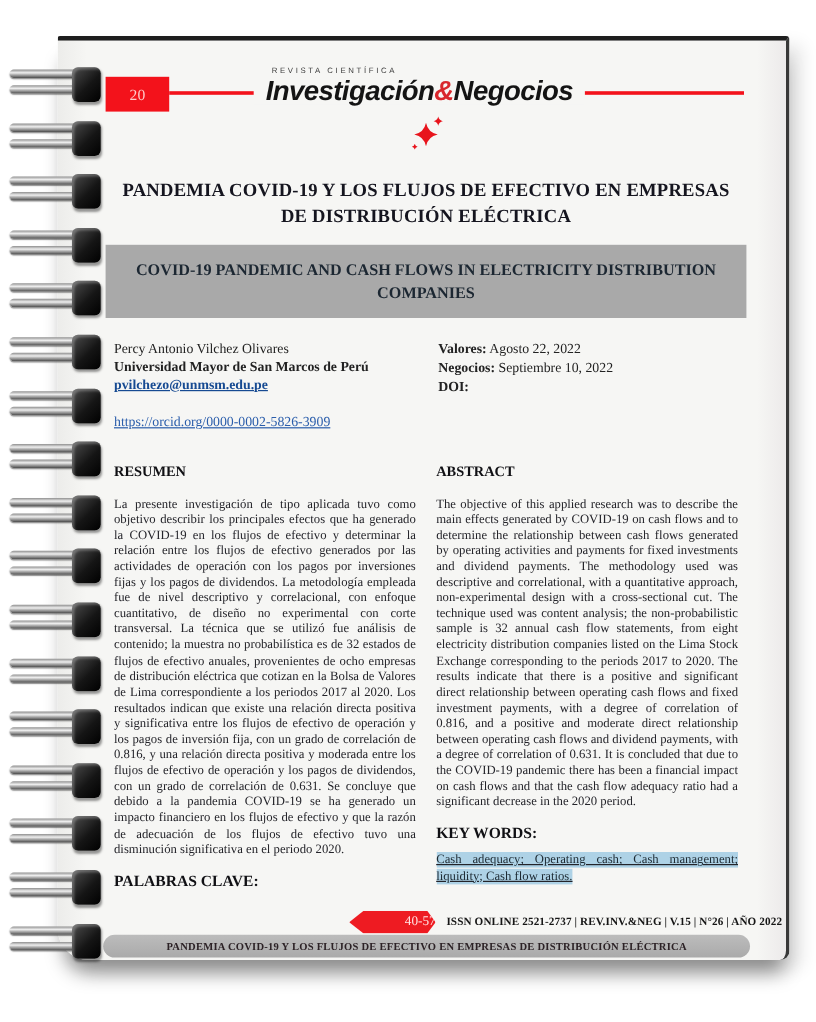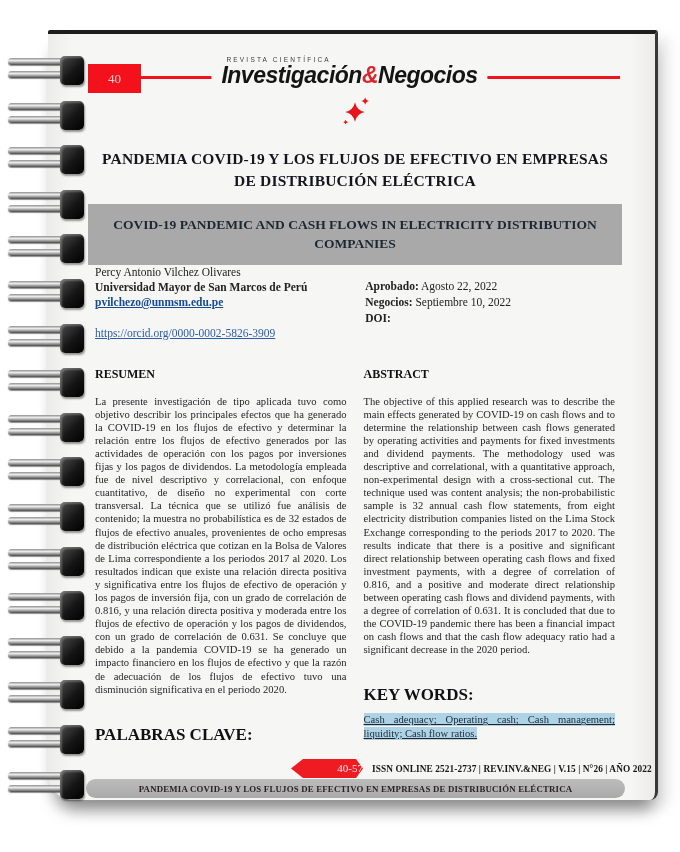--- a/index.html
+++ b/index.html
@@ -41,34 +41,34 @@
   .logo-line { font-family:"Liberation Sans", sans-serif; font-weight:bold; font-style:italic;
     font-size:23px; letter-spacing:-0.5px; color:#141414; line-height:1; }
   .logo-line .amp { color:#d8272c; }
   .sparkle { position:absolute; left:50%; top:60px; transform:translateX(-50%); z-index:2; }
 
   .title-es { margin-top:4px; text-align:center; font-weight:bold; font-size:15.5px;
     line-height:1.4; color:#15151f; letter-spacing:.2px; }
   .title-en-box { margin:13px -7px 0 -7px; background:#a9a9a9; padding:12px 10px; }
   .title-en { text-align:center; font-weight:bold; font-size:13.5px; line-height:1.35; color:#1c2732; }
 
-  .meta-row { display:flex; font-size:11.5px; color:#222; line-height:1.3;align-items:center; }
+  .meta-row { display:flex; margin-top:19px; font-size:11.5px; color:#222; line-height:1.3; }
   .author-col { flex:1.05; }
   .dates-col  { flex:1; padding-left:8px; }
   .bold { font-weight:bold; }
   a.email { display:inline-block; font-weight:bold; color:#164a92; text-decoration:underline; cursor:pointer; }
   a.orcid { display:inline-block; margin-top:16px; color:#2a5dab; text-decoration:underline; cursor:pointer; }
   .dates-col div { margin-bottom:1px; }
 
   .columns { display:flex; gap:17px; margin-top:26px; }
   .col { flex:1; min-width:0; }
   .col h2 { font-size:12px; font-weight:bold; color:#101014; margin-bottom:13px; }
   .col p.body-text { font-size:10.6px; line-height:13.1px; text-align:justify;
     color:#24242a; hyphens:auto; -webkit-hyphens:auto; }
-  .col h3 { font-size:17px; font-weight:bold; color:#101014; margin-top:29px; margin-bottom:2px; }
+  .col h3 { font-size:13px; font-weight:bold; color:#101014; margin-top:11px; margin-bottom:2px; }
   .col p.kw { font-size:10.6px; line-height:13.1px; text-align:justify; color:#24242a; }
   .col .kw-gap { margin-top:8px;text-decoration:underline; }
   mark.hl { background:#aed2e6; color:#1d2a33; padding:1px 0; }
 
   
   .footer-meta { position:absolute; left:243px; right:20px; bottom:22px;
     display:flex; align-items:center; gap:9px; }
   .pages-ribbon { position:relative; background:#ee1b22; color:#ffe3e3; font-size:11px;
     width:72px; height:19px; line-height:19px; text-align:right; flex:0 0 auto;
     clip-path:polygon(0 50%, 12px 0, calc(100% - 7px) 0, 100% 50%, calc(100% - 7px) 100%, 12px 100%); }
@@ -168,21 +168,21 @@
         <div class="coil" style="top: 737.6px;">
           <div class="wire w1"></div>
           <div class="wire w2"></div>
           <div class="anchor"></div>
         </div>
       </div>
 
     <div class="content">
 
       <div class="masthead">
-        <div class="page-badge">40</div>
+        <div class="page-badge">20</div>
         <div class="rule"></div>
         <div class="logo-wrap">
           <div class="kicker">REVISTA CIENTÍFICA</div>
           <div class="logo-line"><span>Investigación</span><span class="amp">&amp;</span><span>Negocios</span></div>
         </div>
         <div class="sparkle">
           <svg width="34" height="36" viewBox="0 0 40 40">
             <g fill="#e8141c">
               <path transform="translate(20,20) scale(1.15)" d="M0,-10 Q1.7,-1.7 10,0 Q1.7,1.7 0,10 Q-1.7,1.7 -10,0 Q-1.7,-1.7 0,-10 Z"></path>
               <path transform="translate(32,7) scale(0.45)" d="M0,-10 Q1.7,-1.7 10,0 Q1.7,1.7 0,10 Q-1.7,1.7 -10,0 Q-1.7,-1.7 0,-10 Z"></path>
@@ -199,21 +199,21 @@
       </div>
 
       <div class="meta-row">
         <div class="author-col">
           <div>Percy Antonio Vilchez Olivares</div>
           <div class="bold">Universidad Mayor de San Marcos de Perú</div>
           <a class="email">pvilchezo@unmsm.edu.pe</a><br>
           <a class="orcid">https://orcid.org/0000-0002-5826-3909</a>
         </div>
         <div class="dates-col">
-          <div><span class="bold">Aprobado:</span> <span>Agosto 22, 2022</span></div>
+          <div><span class="bold">Valores:</span> <span>Agosto 22, 2022</span></div>
           <div><span class="bold">Negocios:</span> <span>Septiembre 10, 2022</span></div>
           <div><span class="bold">DOI:</span></div>
         </div>
       </div>
 
       <div class="columns">
         <section class="col">
           <h2>RESUMEN</h2>
           <p class="body-text" lang="es">La presente investigación de tipo aplicada tuvo como objetivo describir los principales efectos que ha generado la COVID-19 en los flujos de efectivo y determinar la relación entre los flujos de efectivo generados por las actividades de operación con los pagos por inversiones fijas y los pagos de dividendos. La metodología empleada fue de nivel descriptivo y correlacional, con enfoque cuantitativo, de diseño no experimental con corte transversal. La técnica que se utilizó fue análisis de contenido; la muestra no probabilística es de 32 estados de flujos de efectivo anuales, provenientes de ocho empresas de distribución eléctrica que cotizan en la Bolsa de Valores de Lima correspondiente a los periodos 2017 al 2020. Los resultados indican que existe una relación directa positiva y significativa entre los flujos de efectivo de operación y los pagos de inversión fija, con un grado de correlación de 0.816, y una relación directa positiva y moderada entre los flujos de efectivo de operación y los pagos de dividendos, con un grado de correlación de 0.631. Se concluye que debido a la pandemia COVID-19 se ha generado un impacto financiero en los flujos de efectivo y que la razón de adecuación de los flujos de efectivo tuvo una disminución significativa en el periodo 2020.</p>
           <h3>PALABRAS CLAVE:</h3>

